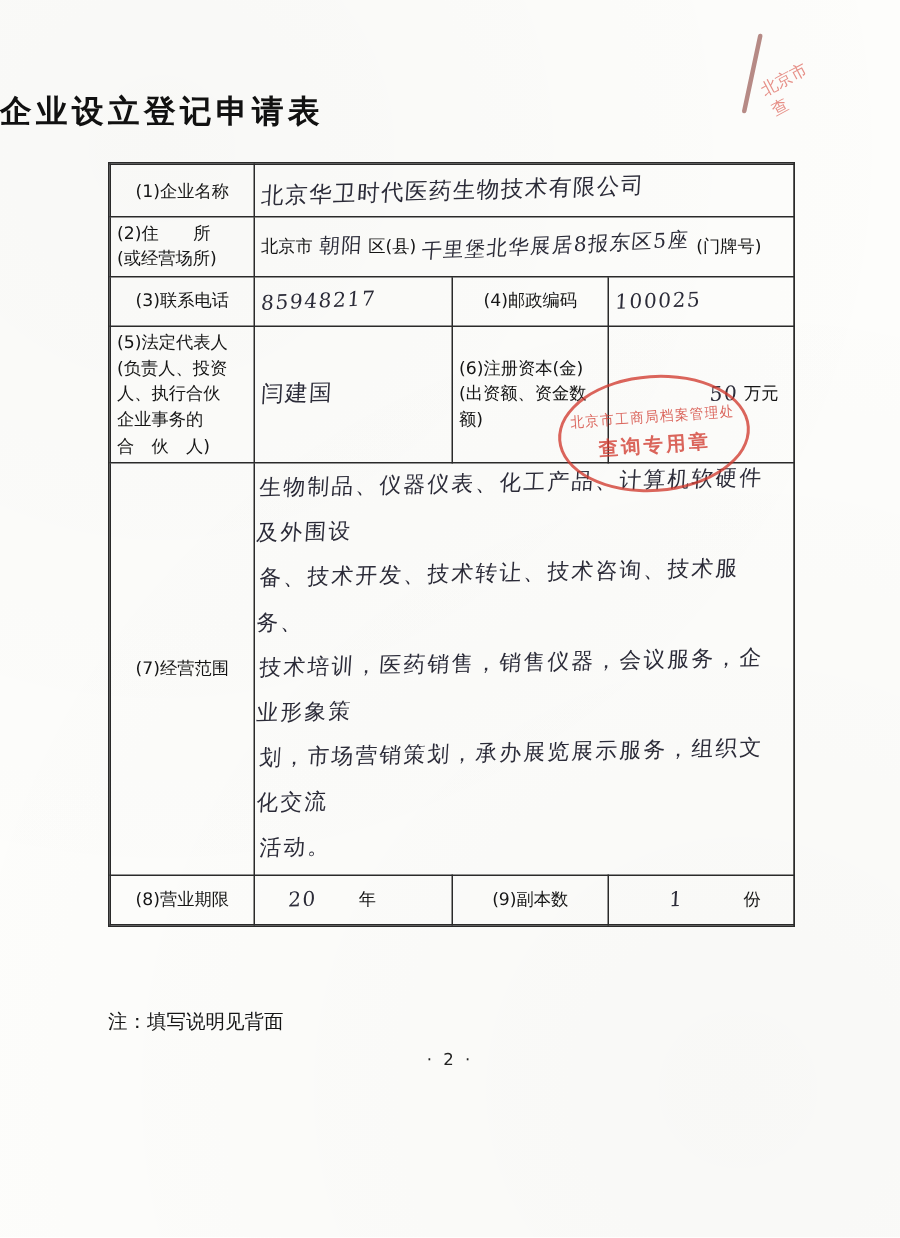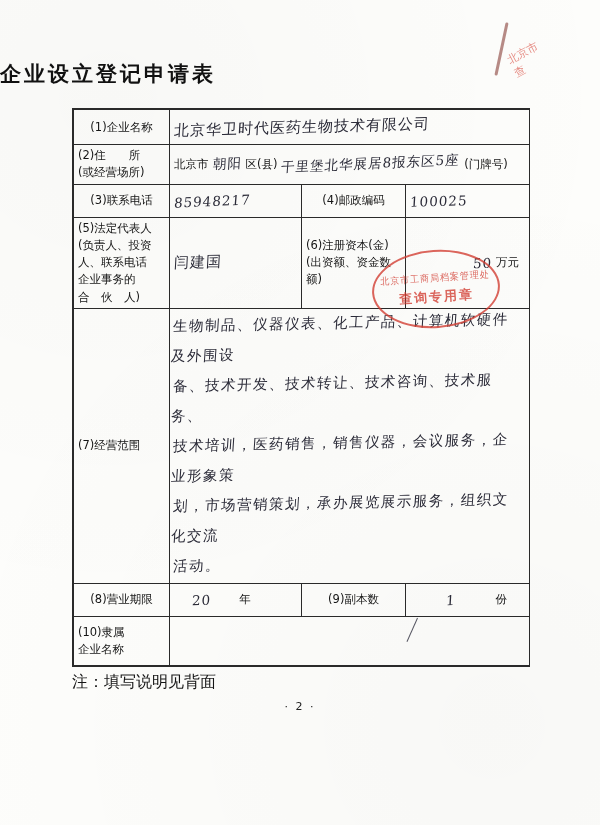--- a/index.html
+++ b/index.html
@@ -123,20 +123,21 @@
     font-family: "DejaVu Serif", serif;
     color: #2b2b38;
     font-size: 14.5px;
     line-height: 30px;
     transform: rotate(-1.2deg) skewX(-5deg);
     transform-origin: left top;
     display: block;
     letter-spacing: 1.5px;
   }
   .scope-lbl {
+    text-align: center;
     vertical-align: middle;
     font-size: 11.5px;
   }
 
   .capital-inner {
     display: flex;
     align-items: center;
     justify-content: flex-end;
     padding-right: 6px;
     height: 100%;
@@ -202,21 +203,21 @@
     background: #7c2b25;
     opacity: 0.55;
     transform: rotate(8deg) skewX(-4deg);
     border-radius: 2px;
   }
 
   .note {
     position: absolute;
     left: 72px;
     top: 672px;
-    font-size: 16px;
+    font-size: 13px;
     font-family: "DejaVu Sans", sans-serif;
     color: #151515;
   }
   .page-num {
     position: absolute;
     left: 0;
     top: 700px;
     width: 600px;
     text-align: center;
     font-size: 11px;
@@ -284,21 +285,21 @@
         <td class="lbl">(4)邮政编码</td>
         <td class="val">
           <span class="hw small">100025</span>
         </td>
       </tr>
 
       <tr class="row-legal">
         <td class="lbl-multi">
           <div>(5)法定代表人</div>
           <div>(负责人、投资</div>
-          <div>人、联系电话</div>
+          <div>人、执行合伙</div>
           <div>企业事务的</div>
           <div>合　伙　人)</div>
         </td>
         <td class="val">
           <span class="hw tilt3">闫建国</span>
         </td>
         <td class="lbl-multi">
           <div>(6)注册资本(金)</div>
           <div>(出资额、资金数额)</div>
         </td>
@@ -331,30 +332,20 @@
         </td>
         <td class="lbl">(9)副本数</td>
         <td class="val">
           <div class="capital-inner" style="justify-content:flex-start;padding-left:36px;">
             <span class="hw small">1</span>
             <span class="unit" style="margin-left:36px;">份</span>
           </div>
         </td>
       </tr>
 
-      <tr class="row-belong">
-        <td class="lbl-multi">
-          <div>(10)隶属</div>
-          <div>企业名称</div>
-        </td>
-        <td class="val" colspan="3" style="position:relative;">
-          <span class="hw small"></span>
-          <span class="belong-squiggle"></span>
-        </td>
-      </tr>
     </tbody>
       </table>
   </div>
 
   <div class="seal seal-main">
     <span class="arc">北京市工商局档案管理处</span>
     <span class="mid">查询专用章</span>
   </div>
 
   <div class="seal-corner">

